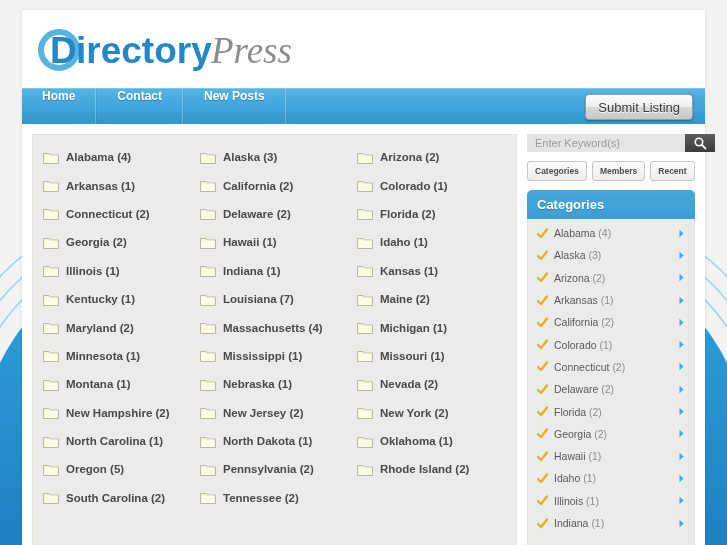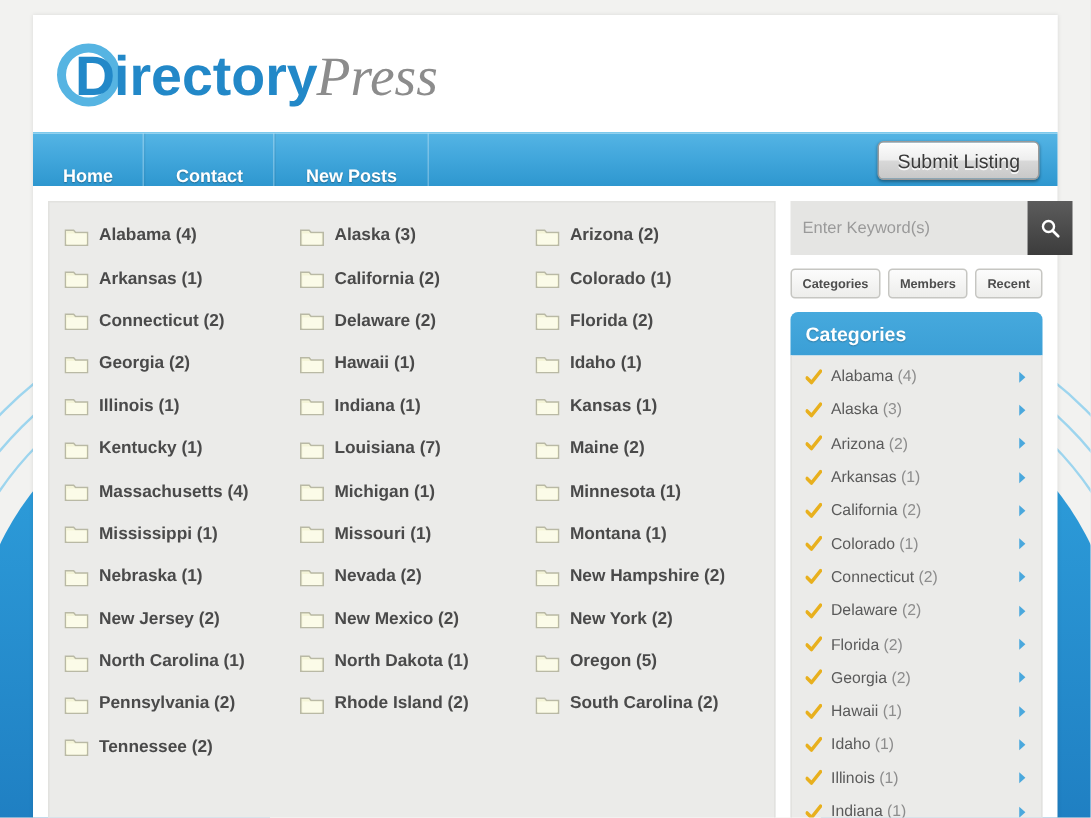--- a/index.html
+++ b/index.html
@@ -38,21 +38,21 @@
   
   .navbar {
     height: 36px;
     background: linear-gradient(to bottom, #54b4e4 0%, #42a7dc 45%, #2e97cf 100%);
     border-top: 1px solid #7cc9ec;
     display: flex;
     align-items: stretch;
     position: relative;
   }
   .nav-item {
-    display: flex; align-items: flex-end;
+    display: flex; align-items: flex-start;
     padding: 0 20px;
     color: #ffffff;
     font-size: 12px;
     font-weight: bold;
     text-shadow: 0 1px 1px rgba(0,0,0,0.30);
     border-right: 1px solid rgba(255,255,255,0.28);
     border-left: 1px solid rgba(0,0,0,0.05);
     cursor: pointer;
     white-space: nowrap;
   }
@@ -113,21 +113,21 @@
   }
   .folder { flex: 0 0 auto; width: 16px; height: 13px; }
 
   
   .sidebar {
     flex: 0 0 168px;
     width: 168px;
   }
   .search-row {
     display: flex;
-    height: 36px;
+    height: 18px;
     margin-bottom: 9px;
   }
   .search-input {
     flex: 1 1 auto;
     border: none;
     background: #e5e5e3;
     font-size: 11px;
     color: #555;
     padding: 0 8px;
     font-family: "Liberation Sans", sans-serif;
@@ -377,20 +377,27 @@
   <path d="M0.5 2.5 h5.6 l1.3 1.5 h8.1 v8.5 h-15 Z" fill="#f4f4d8" stroke="#b9b9a5" stroke-width="1"></path>
   <path d="M1.6 4.6 h12.8 v7.4 h-12.8 Z" fill="#fbfbe8" stroke="none"></path>
 </svg>
             <span class="label">Maine (2)</span>
           </div>
           <div class="cat-cell">
             <svg class="folder" viewBox="0 0 16 13">
   <path d="M0.5 2.5 h5.6 l1.3 1.5 h8.1 v8.5 h-15 Z" fill="#f4f4d8" stroke="#b9b9a5" stroke-width="1"></path>
   <path d="M1.6 4.6 h12.8 v7.4 h-12.8 Z" fill="#fbfbe8" stroke="none"></path>
 </svg>
+            <span class="label">Maryland (2)</span>
+          </div>
+          <div class="cat-cell">
+            <svg class="folder" viewBox="0 0 16 13">
+  <path d="M0.5 2.5 h5.6 l1.3 1.5 h8.1 v8.5 h-15 Z" fill="#f4f4d8" stroke="#b9b9a5" stroke-width="1"></path>
+  <path d="M1.6 4.6 h12.8 v7.4 h-12.8 Z" fill="#fbfbe8" stroke="none"></path>
+</svg>
             <span class="label">Massachusetts (4)</span>
           </div>
           <div class="cat-cell">
             <svg class="folder" viewBox="0 0 16 13">
   <path d="M0.5 2.5 h5.6 l1.3 1.5 h8.1 v8.5 h-15 Z" fill="#f4f4d8" stroke="#b9b9a5" stroke-width="1"></path>
   <path d="M1.6 4.6 h12.8 v7.4 h-12.8 Z" fill="#fbfbe8" stroke="none"></path>
 </svg>
             <span class="label">Michigan (1)</span>
           </div>
           <div class="cat-cell">
@@ -447,42 +454,42 @@
   <path d="M0.5 2.5 h5.6 l1.3 1.5 h8.1 v8.5 h-15 Z" fill="#f4f4d8" stroke="#b9b9a5" stroke-width="1"></path>
   <path d="M1.6 4.6 h12.8 v7.4 h-12.8 Z" fill="#fbfbe8" stroke="none"></path>
 </svg>
             <span class="label">New Jersey (2)</span>
           </div>
           <div class="cat-cell">
             <svg class="folder" viewBox="0 0 16 13">
   <path d="M0.5 2.5 h5.6 l1.3 1.5 h8.1 v8.5 h-15 Z" fill="#f4f4d8" stroke="#b9b9a5" stroke-width="1"></path>
   <path d="M1.6 4.6 h12.8 v7.4 h-12.8 Z" fill="#fbfbe8" stroke="none"></path>
 </svg>
-            <span class="label">New Mexico (2)</span>
-          </div>
-          <div class="cat-cell">
-            <svg class="folder" viewBox="0 0 16 13">
-  <path d="M0.5 2.5 h5.6 l1.3 1.5 h8.1 v8.5 h-15 Z" fill="#f4f4d8" stroke="#b9b9a5" stroke-width="1"></path>
-  <path d="M1.6 4.6 h12.8 v7.4 h-12.8 Z" fill="#fbfbe8" stroke="none"></path>
-</svg>
             <span class="label">New York (2)</span>
           </div>
           <div class="cat-cell">
             <svg class="folder" viewBox="0 0 16 13">
   <path d="M0.5 2.5 h5.6 l1.3 1.5 h8.1 v8.5 h-15 Z" fill="#f4f4d8" stroke="#b9b9a5" stroke-width="1"></path>
   <path d="M1.6 4.6 h12.8 v7.4 h-12.8 Z" fill="#fbfbe8" stroke="none"></path>
 </svg>
             <span class="label">North Carolina (1)</span>
           </div>
           <div class="cat-cell">
             <svg class="folder" viewBox="0 0 16 13">
   <path d="M0.5 2.5 h5.6 l1.3 1.5 h8.1 v8.5 h-15 Z" fill="#f4f4d8" stroke="#b9b9a5" stroke-width="1"></path>
   <path d="M1.6 4.6 h12.8 v7.4 h-12.8 Z" fill="#fbfbe8" stroke="none"></path>
 </svg>
             <span class="label">North Dakota (1)</span>
+          </div>
+          <div class="cat-cell">
+            <svg class="folder" viewBox="0 0 16 13">
+  <path d="M0.5 2.5 h5.6 l1.3 1.5 h8.1 v8.5 h-15 Z" fill="#f4f4d8" stroke="#b9b9a5" stroke-width="1"></path>
+  <path d="M1.6 4.6 h12.8 v7.4 h-12.8 Z" fill="#fbfbe8" stroke="none"></path>
+</svg>
+            <span class="label">Oklahoma (1)</span>
           </div>
           <div class="cat-cell">
             <svg class="folder" viewBox="0 0 16 13">
   <path d="M0.5 2.5 h5.6 l1.3 1.5 h8.1 v8.5 h-15 Z" fill="#f4f4d8" stroke="#b9b9a5" stroke-width="1"></path>
   <path d="M1.6 4.6 h12.8 v7.4 h-12.8 Z" fill="#fbfbe8" stroke="none"></path>
 </svg>
             <span class="label">Oregon (5)</span>
           </div>
           <div class="cat-cell">
             <svg class="folder" viewBox="0 0 16 13">

